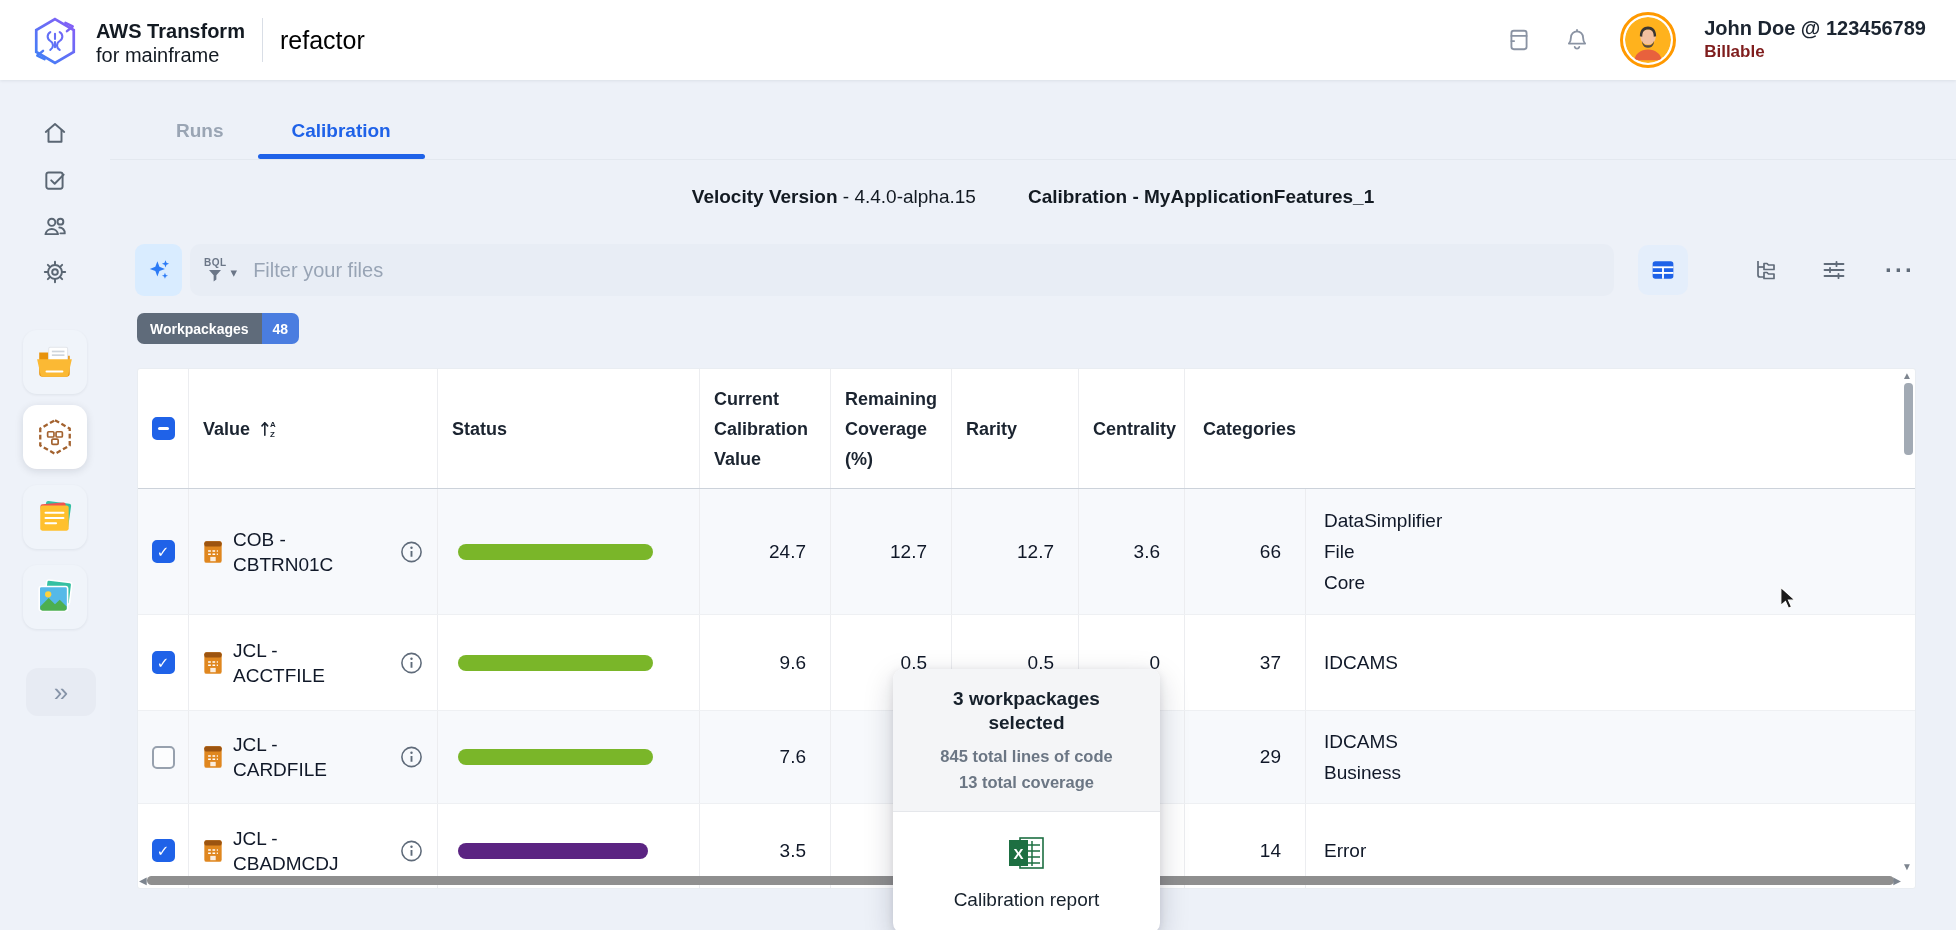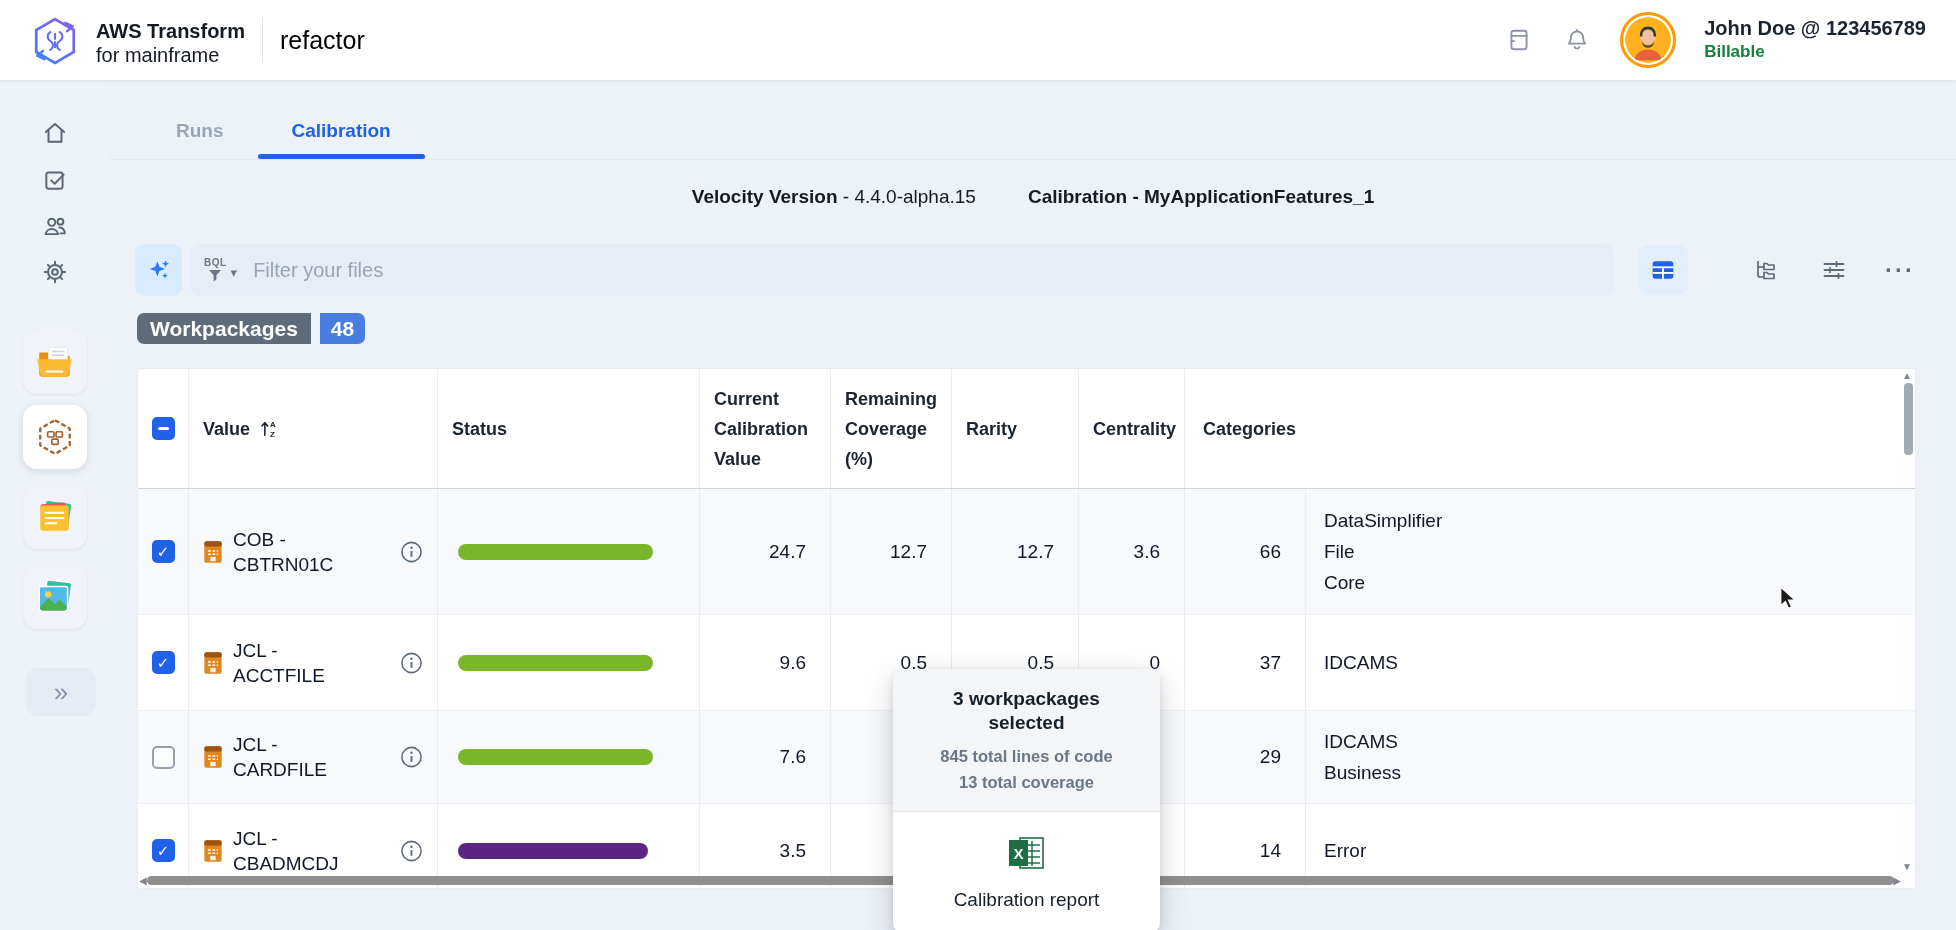--- a/index.html
+++ b/index.html
@@ -18,21 +18,21 @@
   .brand-text { margin-left:16px; font-size:20px; line-height:24px; color:#131a22; }
   .brand-text .l1 { font-weight:bold; }
   .nav-divider { position:absolute; left:262px; top:18px; width:1px; height:44px; background:#d9dee6; }
   .mode-label { position:absolute; left:280px; top:26px; font-size:25px; color:#000000; }
   .nav-right { position:absolute; right:30px; top:0; height:80px; display:flex; align-items:center; gap:28px; }
   .nav-icon-btn { width:30px; height:30px; display:flex; align-items:center; justify-content:center; cursor:pointer; }
   .avatar { width:56px; height:56px; border-radius:50%; border:3px solid #ff9900; padding:2px; background:#fff; }
   .avatar svg { display:block; border-radius:50%; }
   .user-block { line-height:24px; }
   .user-name { font-size:20px; font-weight:bold; color:#1b2430; }
-  .user-status { font-size:17px; font-weight:bold; color:#15803d; }
+  .user-status { font-size:17px; font-weight:bold; color:#7f1d1d; }
 
   
   .sidebar { position:absolute; left:0; top:80px; width:110px; height:850px; background:#eef2f9; z-index:10; }
   .side-icon { position:absolute; left:42px; width:26px; height:26px; cursor:pointer; }
   .tile { position:absolute; left:23px; width:64px; height:64px; border-radius:14px; background:#f0f4fa;
           box-shadow:0 1px 3px rgba(16,24,40,.07); display:flex; align-items:center; justify-content:center; cursor:pointer; }
   .tile.selected { background:#fff; box-shadow:0 2px 8px rgba(16,24,40,.12); }
   .expand-btn { position:absolute; left:26px; top:588px; width:70px; height:48px; border-radius:12px; background:#e7ebf3;
           display:flex; align-items:center; justify-content:center; font-size:26px; color:#8794a8; cursor:pointer; }
 
@@ -59,23 +59,23 @@
   .funnel-stack { display:flex; flex-direction:column; align-items:center; line-height:10px; }
   .caret { color:#6b7687; font-size:13px; margin-bottom:3px; }
   .filter-input { flex:1; border:none; outline:none; background:transparent; font-size:20px; color:#3a4554;
                   font-family:"Liberation Sans","DejaVu Sans",sans-serif; }
   .filter-input::placeholder { color:#98a4b5; }
   .view-btn { position:absolute; top:1px; width:50px; height:50px; border-radius:10px; display:flex; align-items:center; justify-content:center; cursor:pointer; }
   .view-btn.active { background:#e4eefb; }
   .dots { font-size:24px; color:#606b79; letter-spacing:2px; font-weight:bold; }
 
   .wp-badge { position:absolute; left:27px; top:233px; height:31px; display:inline-flex; border-radius:7px; overflow:hidden;
-              font-size:21px; font-weight:bold; color:#fff; cursor:pointer; }
+              font-size:14px; font-weight:bold; color:#fff; cursor:pointer; }
   .wp-badge .lbl { background:#5f6b7a; display:flex; align-items:center; padding:0 13px; }
-  .wp-badge .cnt { background:#4a7de0; display:flex; align-items:center; padding:8px 11px;margin-left:9px; }
+  .wp-badge .cnt { background:#4a7de0; display:flex; align-items:center; padding:8px 11px; }
 
   
   .table-card { position:absolute; left:27px; top:288px; width:1779px; height:521px; background:#fff;
                 border:1px solid #e9edf2; border-radius:3px; overflow:hidden; }
   .tr { display:grid; grid-template-columns:51px 249px 262px 131px 121px 127px 106px 121px 611px; }
   .td, .th { border-right:1px solid #ecedf0; position:relative; }
   .td:last-child, .th:last-child { border-right:none; }
   .thead { height:120px; border-bottom:1px solid #ccd2da; }
   .th { display:flex; align-items:center; font-size:18px; font-weight:bold; color:#1b2430; line-height:30px; padding:0 12px 0 14px; }
   .th.center { justify-content:center; padding:0; }

